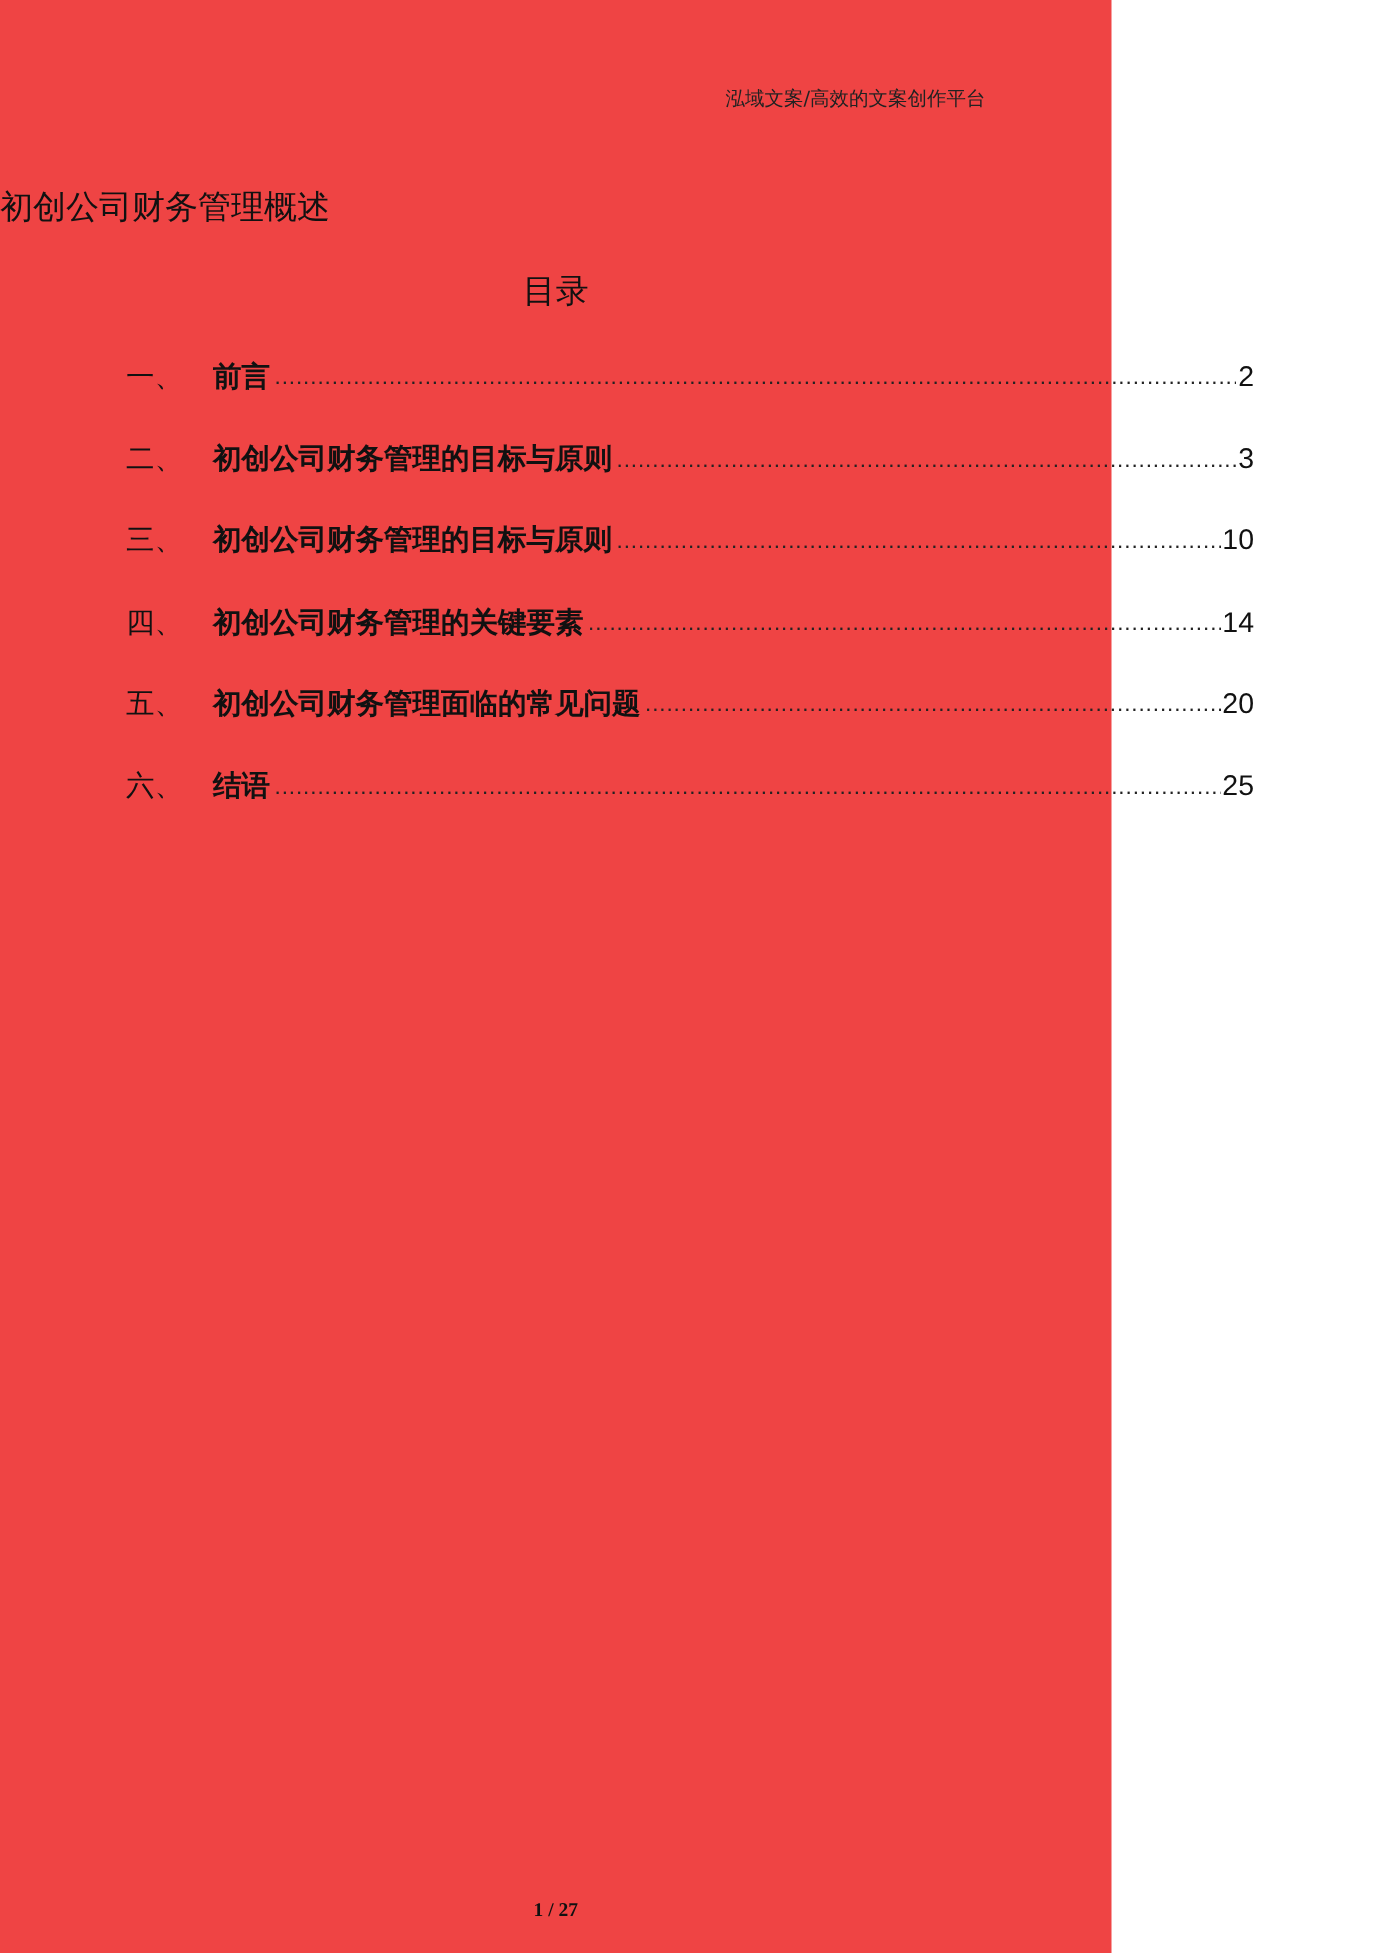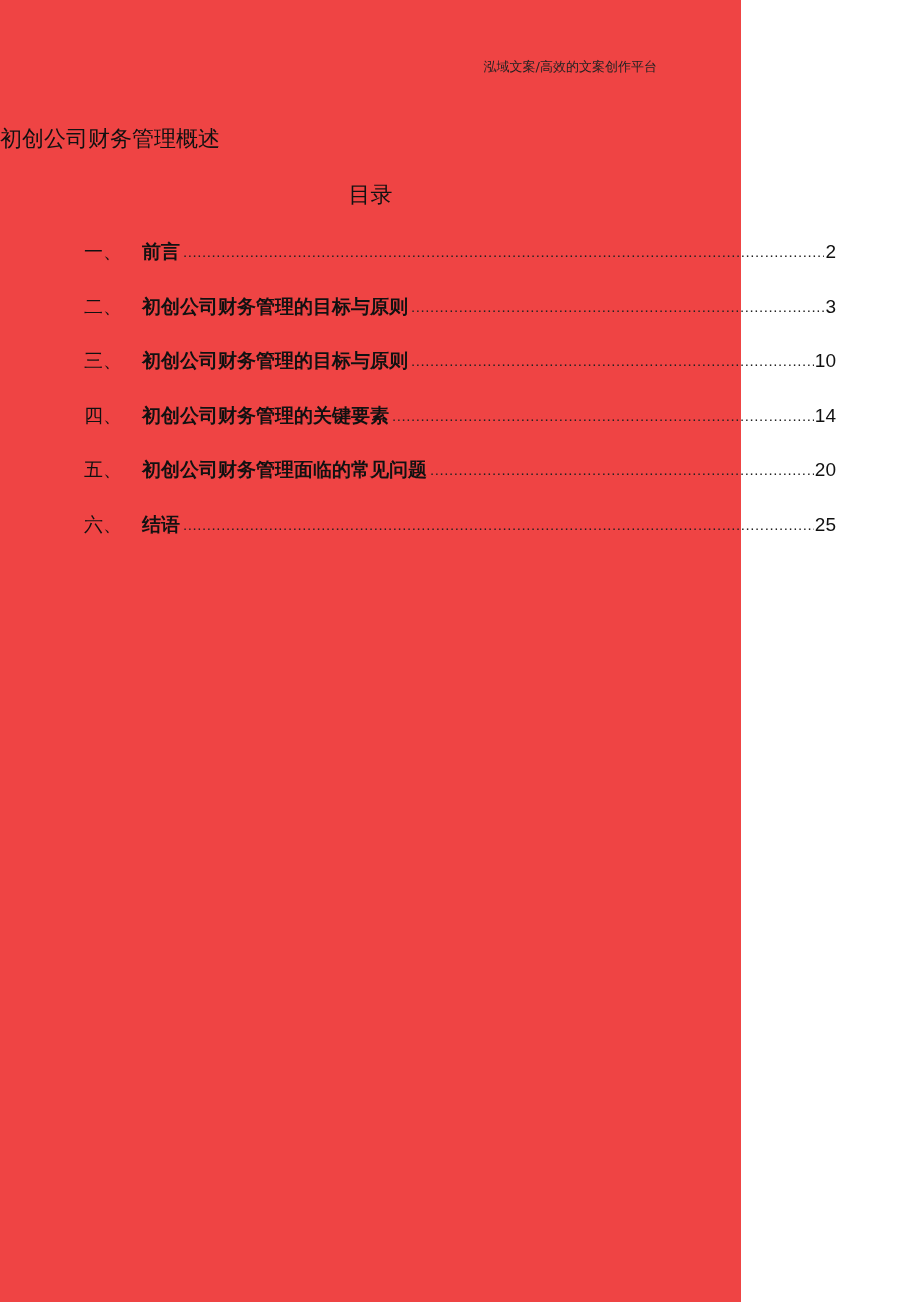--- a/index.html
+++ b/index.html
@@ -150,14 +150,15 @@
       <span class="toc-page">20</span>
     </li>
     <li class="toc-row">
       <span class="toc-num">六、</span>
       <span class="toc-label">结语</span>
       <span class="toc-dots"></span>
       <span class="toc-page">25</span>
     </li>
   </ul>
 
+  <div class="footer-page">1 / 27</div>
 
 </div>
 
 </body></html>

